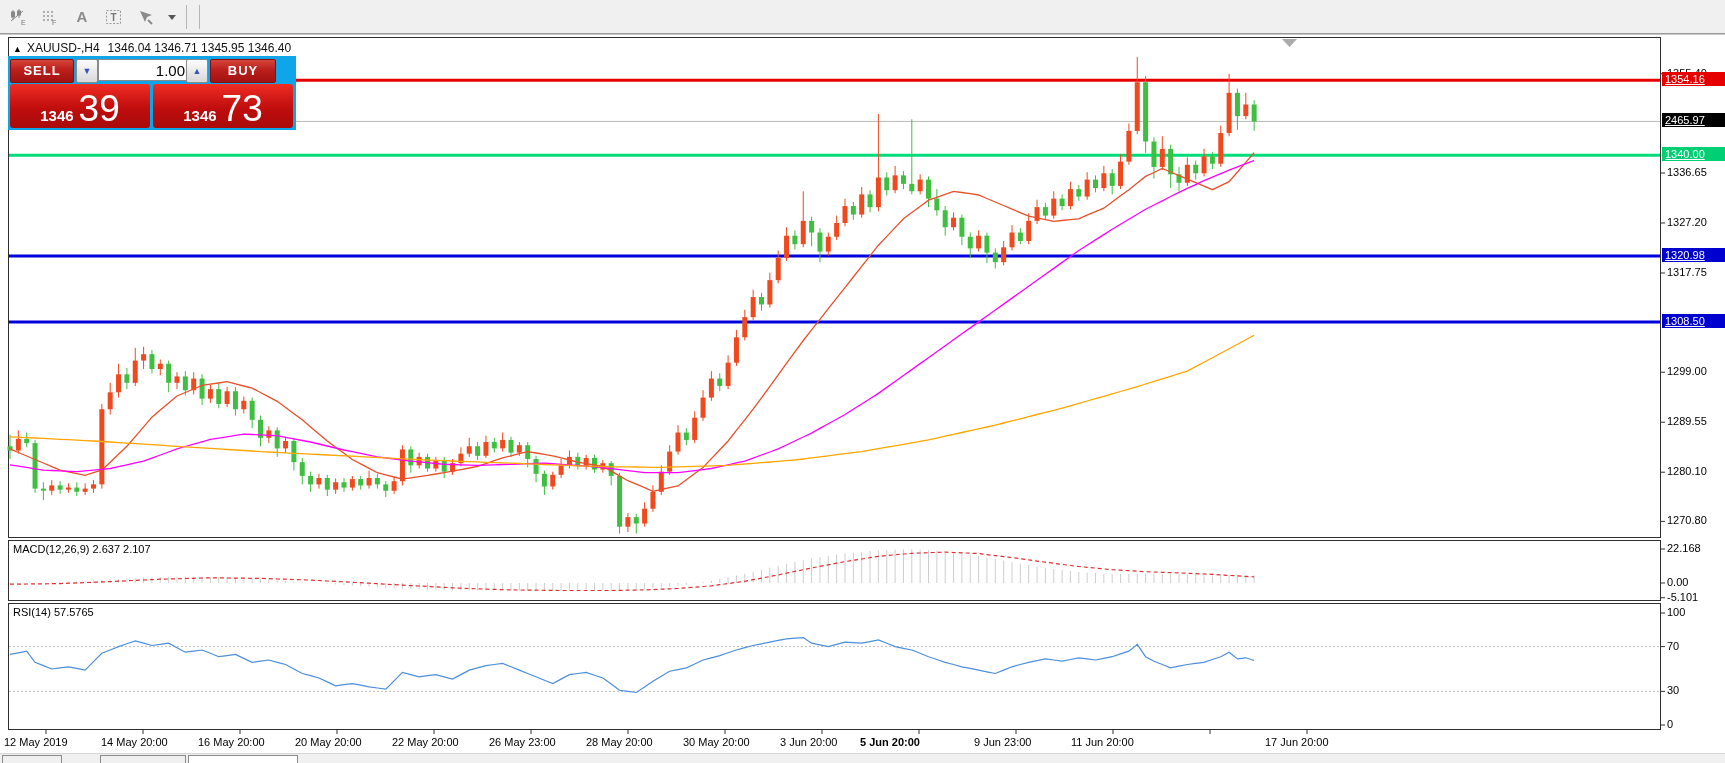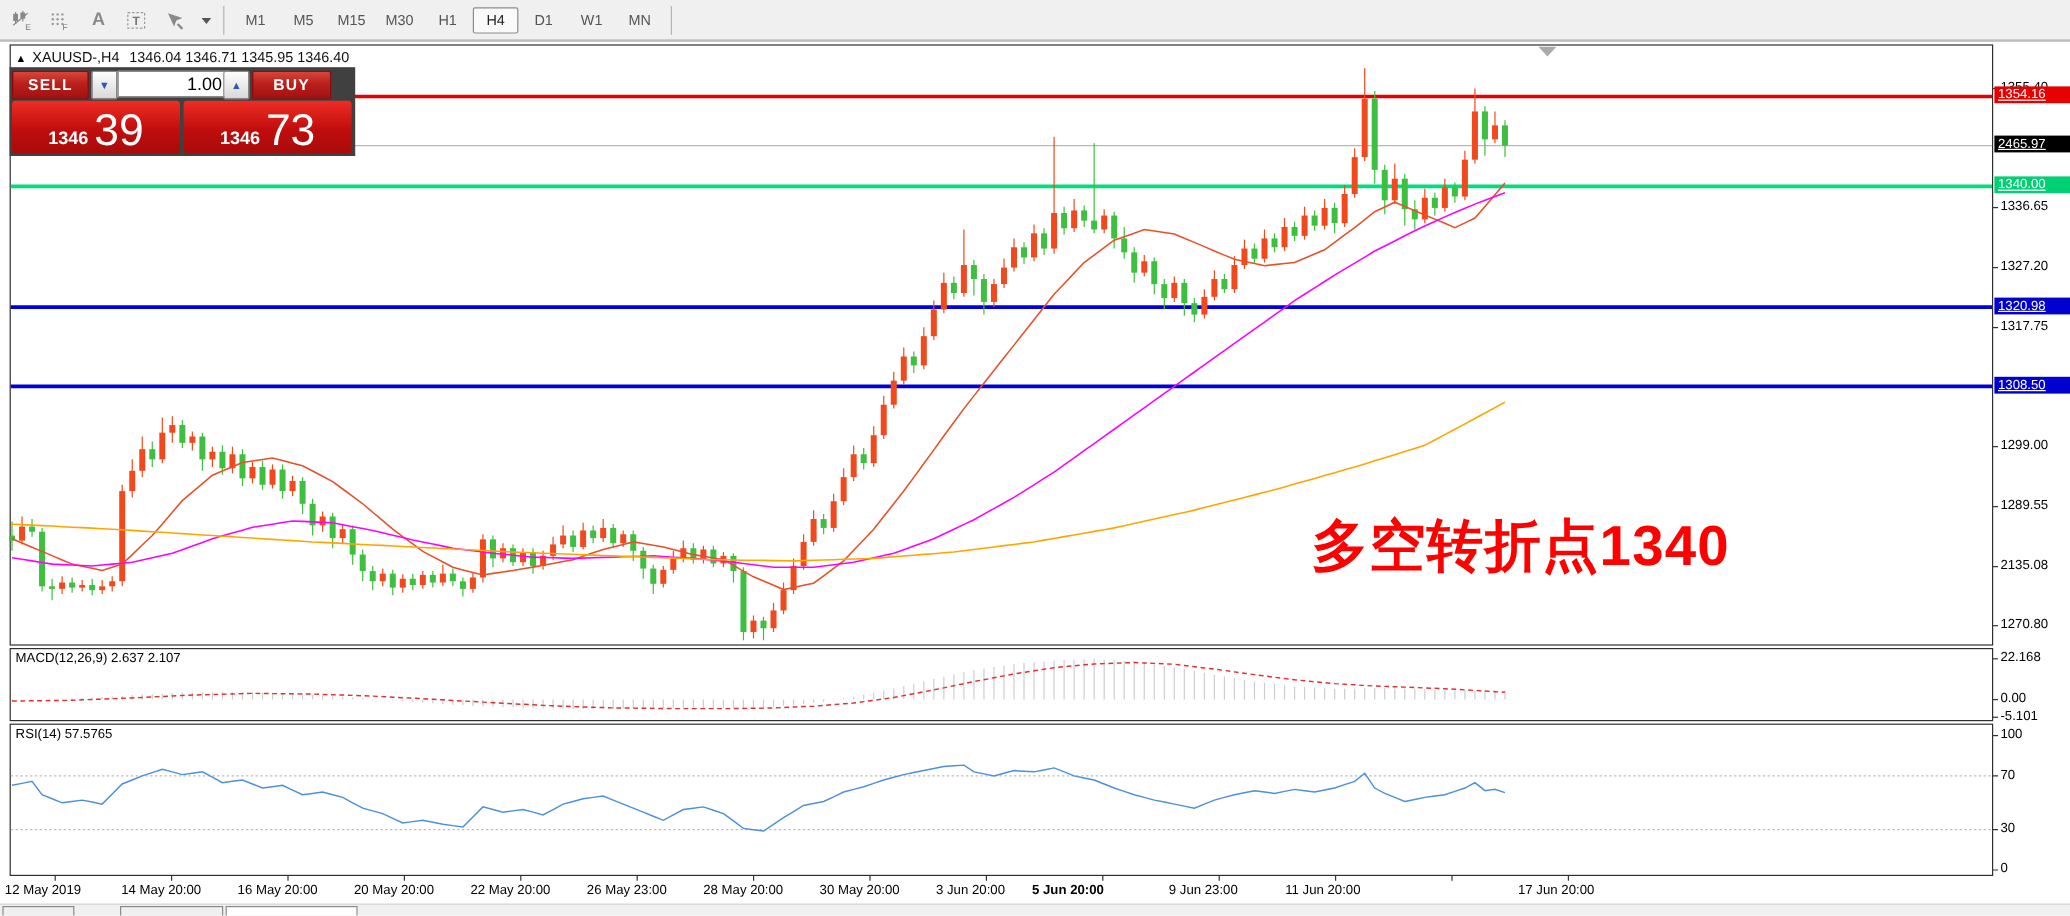--- a/index.html
+++ b/index.html
@@ -20,21 +20,21 @@
   #title{position:absolute;left:13px;top:41px;font-size:12px;color:#111;text-align:right;}
   #title .mk{font-size:9px;margin-right:5px;color:#000;}
   #title .vals{margin-left:8px;}
   
   .tick{position:absolute;left:1667px;font-size:11px;color:#000;white-space:nowrap;}
   .badge{position:absolute;left:1662px;width:61px;font-size:11px;color:#fff;text-align:left;
     padding:1px 0 1px 3px;white-space:nowrap;text-decoration:underline;}
   .tlab{position:absolute;top:736px;font-size:11px;color:#000;white-space:nowrap;}
   .indlab{position:absolute;font-size:11px;color:#000;}
   
-  #panel{position:absolute;left:8px;top:56px;width:288px;height:74px;background:#404040;}
+  #panel{position:absolute;left:8px;top:56px;width:288px;height:74px;background:#0ea5e9;}
   .rbtn{position:absolute;height:22px;border:1px solid #8a0c0c;border-radius:2px;color:#fff;
     font-size:13px;font-weight:bold;letter-spacing:1px;text-align:center;line-height:22px;
     background:linear-gradient(180deg,#d6453a 0%,#bb1f1c 45%,#a01212 100%);}
   .spinbtn{position:absolute;top:3px;width:20px;height:22px;border:1px solid #8a8a8a;border-radius:2px;
     background:linear-gradient(180deg,#fdfdfd,#d8d8d8);color:#3355bb;font-size:9px;text-align:center;line-height:22px;}
   #vol{position:absolute;left:90px;top:3px;width:86px;height:20px;border:1px solid #8a8a8a;
     font-size:15px;text-align:right;padding:0 6px 0 0;font-family:"Liberation Sans",sans-serif;}
   .bigbox{position:absolute;top:28px;width:140px;height:44px;border-radius:3px;color:#fff;
     background:linear-gradient(180deg,#ef2d24 0%,#c00d0d 55%,#a80b0b 100%);
     display:flex;align-items:flex-end;justify-content:center;padding-bottom:3px;box-sizing:border-box;}
@@ -97,31 +97,20 @@
           <path d="M3 3 L8 14 L10 9 L15 7 Z" fill="#8a8a8a"></path>
           <path d="M11 12 l4 4" stroke="#8a8a8a" stroke-width="2"></path>
         </svg>
     </span>
     <span class="tbicon" style="width:14px;">
       <svg width="10" height="10" viewBox="0 0 10 10">
           <path d="M1 3 L9 3 L5 8 Z" fill="#555"></path>
         </svg>
     </span>
     <span class="tbsep"></span>
-    <span id="tfGroup" style="display: inline-flex;">
-        <span class="tf">M1</span>
-        <span class="tf">M5</span>
-        <span class="tf">M15</span>
-        <span class="tf">M30</span>
-        <span class="tf">H1</span>
-        <span class="tf active">H4</span>
-        <span class="tf">D1</span>
-        <span class="tf">W1</span>
-        <span class="tf">MN</span>
-      </span>
     <span class="tbsep"></span>
   </div>
 
   <div id="chartWindow"></div>
 
   <svg id="svg" xmlns="http://www.w3.org/2000/svg">
       <rect x="8.5" y="37.5" width="1652" height="500" fill="none" stroke="#2f2f2f" stroke-width="1"></rect>
       <rect x="8.5" y="540.5" width="1652" height="60" fill="none" stroke="#2f2f2f" stroke-width="1"></rect>
       <rect x="8.5" y="603.5" width="1652" height="126" fill="none" stroke="#2f2f2f" stroke-width="1"></rect>
       <line x1="9" y1="80.35459000000004" x2="1660" y2="80.35459000000004" stroke="#e60000" stroke-width="3"></line>
@@ -634,38 +623,37 @@
     </div>
     <div class="bigbox" style="left:145px;">
       <span class="sm">1346</span>
       <span class="bg">73</span>
     </div>
   </div>
 
   <div class="indlab" style="left:13px;top:543px;">MACD(12,26,9) 2.637 2.107</div>
   <div class="indlab" style="left:13px;top:606px;">RSI(14) 57.5765</div>
 
-  <div id="annot" style="color: rgb(255, 0, 0);">多空转折点1340</div>
 
   <div id="priceAxis"></div>
   <div id="timeAxis"></div>
 
   <div id="tabstrip">
       <div class="ctab" style="left: 2px; width: 60px;"></div>
       <div class="ctab" style="left: 100px; width: 86px;"></div>
       <div class="ctab active" style="left: 188px; width: 110px;"></div>
     </div>
 
 <div class="tick" style="top: 66.7937px;">1355.40</div>
     <div class="tick" style="top: 166px;">1336.65</div>
     <div class="tick" style="top: 216px;">1327.20</div>
     <div class="tick" style="top: 266px;">1317.75</div>
     <div class="tick" style="top: 365.206px;">1299.00</div>
     <div class="tick" style="top: 415.206px;">1289.55</div>
-    <div class="tick" style="top: 465.206px;">2135.08</div>
+    <div class="tick" style="top: 465.206px;">1280.10</div>
     <div class="tick" style="top: 514.412px;">1270.80</div>
     <div class="badge" style="top: 72.3546px; background: rgb(230, 0, 0);">1354.16</div>
     <div class="badge" style="top: 147.275px; background: rgb(0, 207, 116);">1340.00</div>
     <div class="badge" style="top: 247.91px; background: rgb(0, 0, 207);">1320.98</div>
     <div class="badge" style="top: 313.942px; background: rgb(0, 0, 207);">1308.50</div>
     <div class="badge" style="top: 113.413px; background: rgb(0, 0, 0);">2465.97</div>
     <div class="tick" style="top: 542.002px;">22.168</div>
     <div class="tick" style="top: 576px;">0.00</div>
     <div class="tick" style="top: 590.732px;">-5.101</div>
     <div class="tick" style="top: 606px;">100</div>

